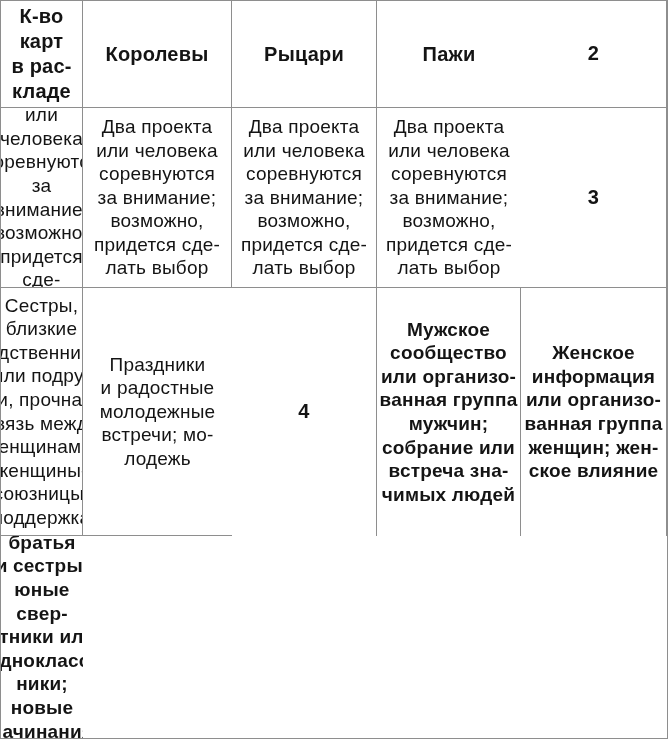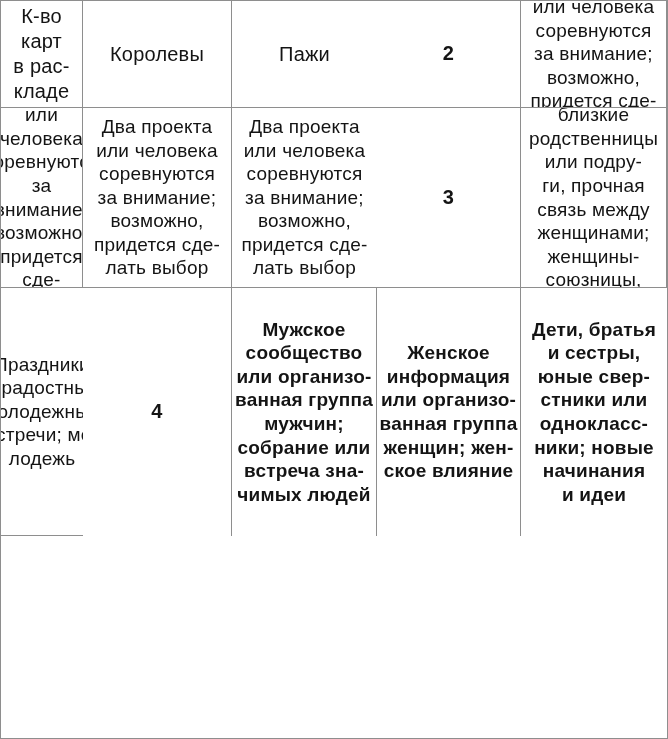--- a/index.html
+++ b/index.html
@@ -32,39 +32,40 @@
     border-bottom: 1px solid var(--border);
     font-size: 19px;
     line-height: 23.6px;
     letter-spacing: 0.2px;
     padding: 2px 1px;
     overflow: hidden;
   }
   .cell.last-col { border-right: none; text-align: center; }
   .cell.last-row { border-bottom: none; font-weight: bold; }
   .cell.header {
-    font-weight: normal;
+    font-weight: bold;
     font-size: 20px;
     line-height: 25px;
   }
   .cell.count {
     font-weight: bold;
     font-size: 20px;
   }
 </style>
 </head>
 <body>
 
 <div class="court-table">
 
   <div class="cell header">К-во
 карт
 в рас-
 кладе</div>
   <div class="cell header">Королевы</div>
+  <div class="cell header">Рыцари</div>
   <div class="cell header last-col">Пажи</div>
 
   <div class="cell count">2</div>
   <div class="cell">Два проекта
 или человека
 соревнуются
 за внимание;
 возможно,
 придется сде-
 лать выбор</div>

